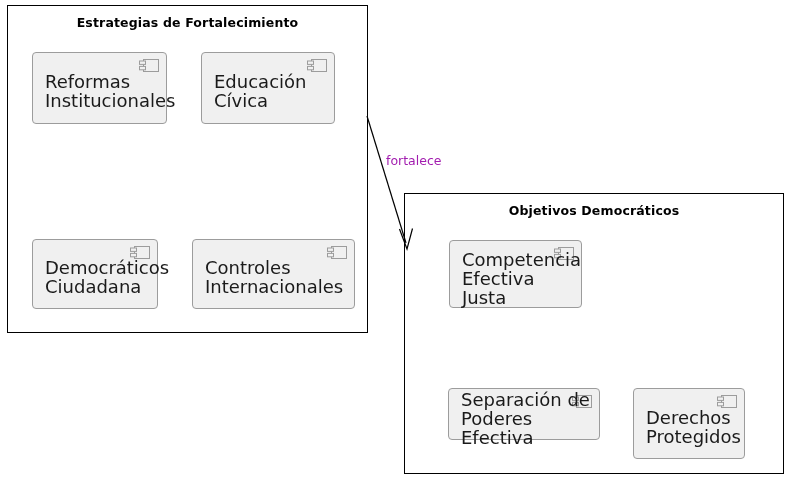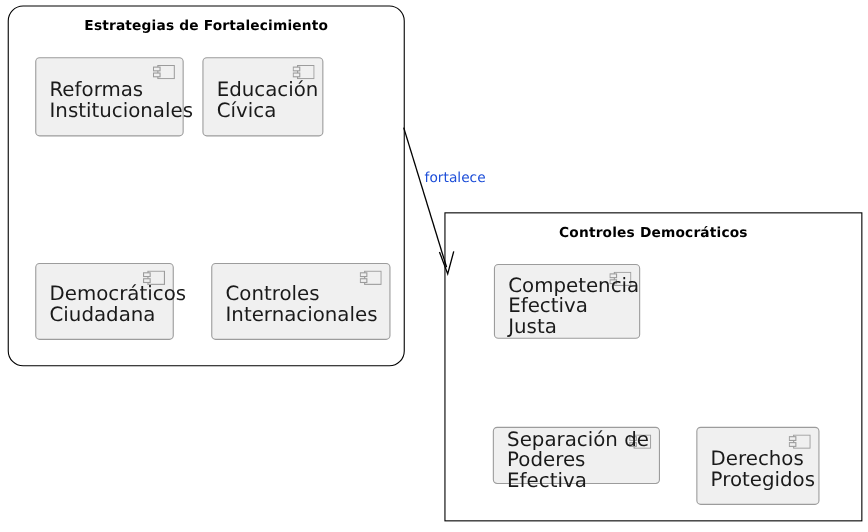--- a/index.html
+++ b/index.html
@@ -71,44 +71,44 @@
     position: absolute;
     left: 0;
     top: 0;
     width: 789px;
     height: 484px;
     pointer-events: none;
   }
   .edge-label {
     position: absolute;
     font-size: 12.5px;
-    color: #1d4ed8;
+    color: #a21caf;
     white-space: nowrap;
   }
 </style>
 </head>
 <body>
 
 <div id="canvas">
 
-  <div class="package" style="left:7px; top:5px; width:361px; height:328px;border-radius:14px;">
+  <div class="package" style="left:7px; top:5px; width:361px; height:328px;">
     <div class="package-title" style="top:9px;">Estrategias de Fortalecimiento</div>
   </div>
 
   <div class="component" style="left:32px; top:52px; width:135px; height:72px;">
     <svg class="component-icon" viewBox="0 0 20 13" xmlns="http://www.w3.org/2000/svg">
       <rect x="4.5" y="0.5" width="15" height="12" fill="#f0f0f0" stroke="#9c9c9c" stroke-width="1"></rect>
       <rect x="0.5" y="2" width="6" height="3.4" fill="#f0f0f0" stroke="#9c9c9c" stroke-width="1"></rect>
       <rect x="0.5" y="7.4" width="6" height="3.4" fill="#f0f0f0" stroke="#9c9c9c" stroke-width="1"></rect>
     </svg>
     <div class="component-label">Reformas
 Institucionales</div>
   </div>
 
-  <div class="component" style="left:184px; top:52px; width:110px; height:72px;">
+  <div class="component" style="left:201px; top:52px; width:134px; height:72px;">
     <svg class="component-icon" viewBox="0 0 20 13" xmlns="http://www.w3.org/2000/svg">
       <rect x="4.5" y="0.5" width="15" height="12" fill="#f0f0f0" stroke="#9c9c9c" stroke-width="1"></rect>
       <rect x="0.5" y="2" width="6" height="3.4" fill="#f0f0f0" stroke="#9c9c9c" stroke-width="1"></rect>
       <rect x="0.5" y="7.4" width="6" height="3.4" fill="#f0f0f0" stroke="#9c9c9c" stroke-width="1"></rect>
     </svg>
     <div class="component-label">Educación
 Cívica</div>
   </div>
 
   <div class="component" style="left:32px; top:239px; width:126px; height:70px;">
@@ -125,21 +125,21 @@
     <svg class="component-icon" viewBox="0 0 20 13" xmlns="http://www.w3.org/2000/svg">
       <rect x="4.5" y="0.5" width="15" height="12" fill="#f0f0f0" stroke="#9c9c9c" stroke-width="1"></rect>
       <rect x="0.5" y="2" width="6" height="3.4" fill="#f0f0f0" stroke="#9c9c9c" stroke-width="1"></rect>
       <rect x="0.5" y="7.4" width="6" height="3.4" fill="#f0f0f0" stroke="#9c9c9c" stroke-width="1"></rect>
     </svg>
     <div class="component-label">Controles
 Internacionales</div>
   </div>
 
   <div class="package" style="left:404px; top:193px; width:380px; height:281px;">
-    <div class="package-title" style="top:9px;">Controles Democráticos</div>
+    <div class="package-title" style="top:9px;">Objetivos Democráticos</div>
   </div>
 
   <div class="component" style="left:449px; top:240px; width:133px; height:68px;">
     <svg class="component-icon" viewBox="0 0 20 13" xmlns="http://www.w3.org/2000/svg">
       <rect x="4.5" y="0.5" width="15" height="12" fill="#f0f0f0" stroke="#9c9c9c" stroke-width="1"></rect>
       <rect x="0.5" y="2" width="6" height="3.4" fill="#f0f0f0" stroke="#9c9c9c" stroke-width="1"></rect>
       <rect x="0.5" y="7.4" width="6" height="3.4" fill="#f0f0f0" stroke="#9c9c9c" stroke-width="1"></rect>
     </svg>
     <div class="component-label">Competencia
 Efectiva Justa</div>

